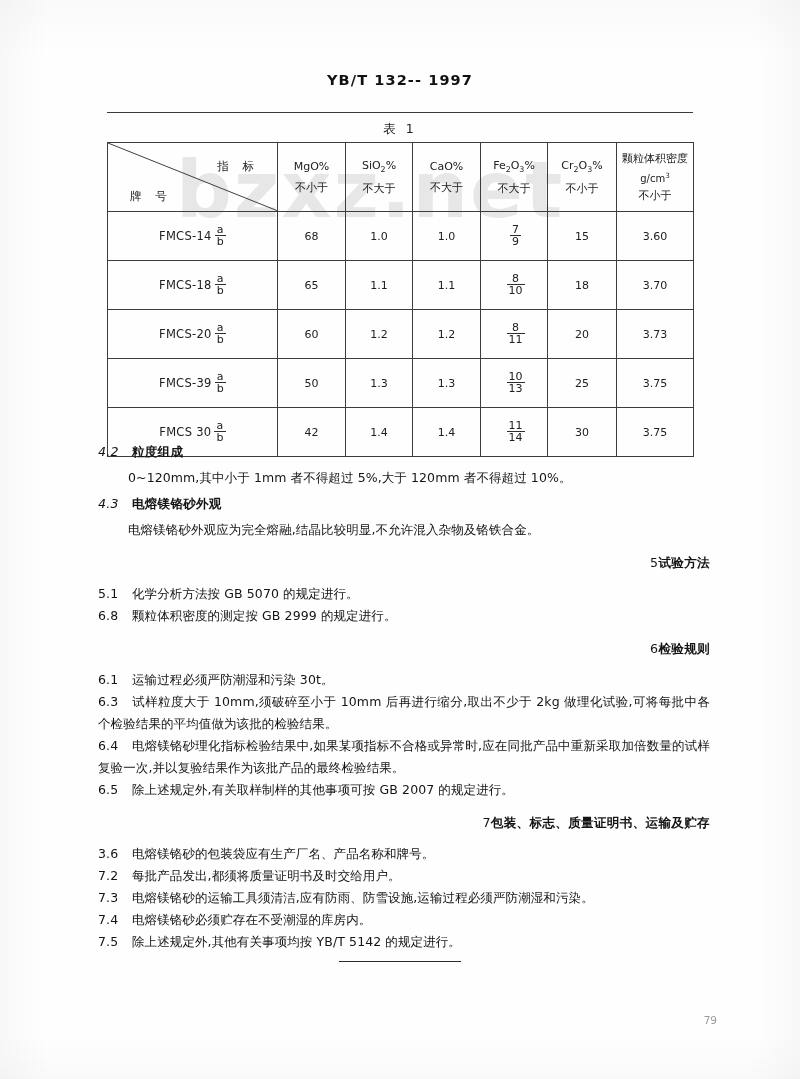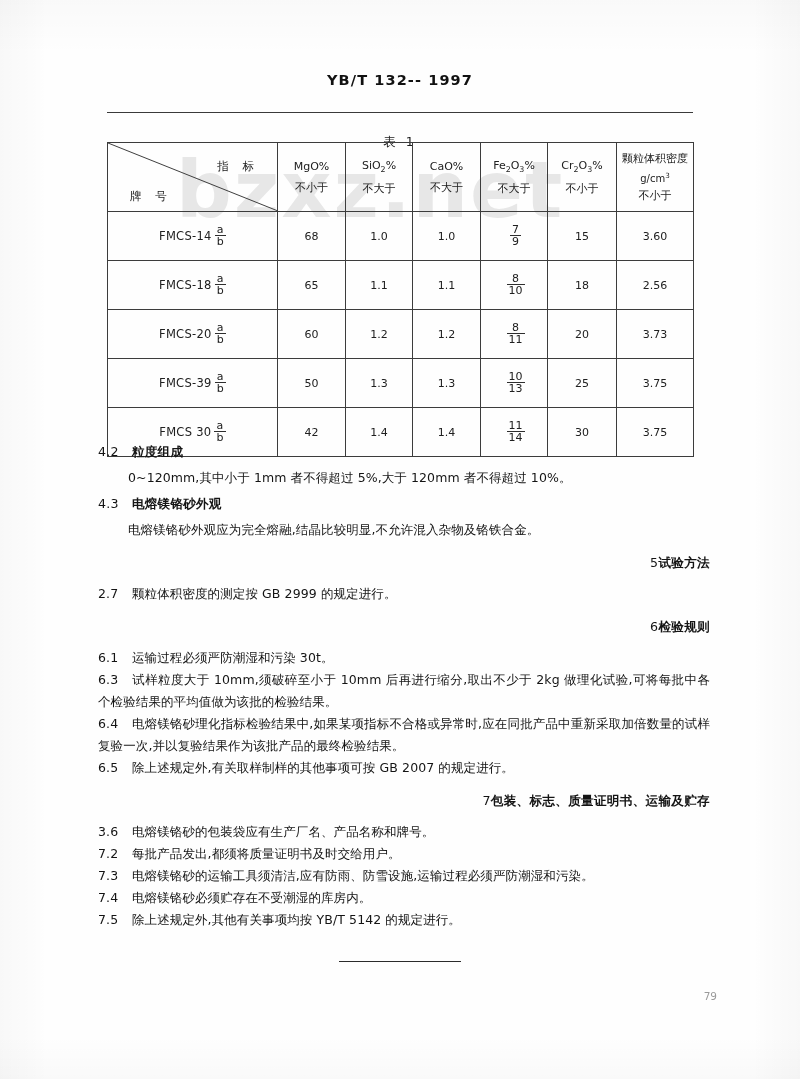--- a/index.html
+++ b/index.html
@@ -71,21 +71,21 @@
     top: 112px;
     height: 1px;
     background: #3a3a3a;
   }
 
   
   #table-caption {
     position: absolute;
     left: 0;
     right: 0;
-    top: 134px;
+    top: 121px;
     text-align: center;
     font-size: 12.5px;
     letter-spacing: 3px;
     color: #1b1b1b;
   }
 
   
   #spec-table {
     position: absolute;
     left: 107px;
@@ -200,20 +200,21 @@
     margin: 0;
     line-height: 22px;
     font-size: 12.6px;
     font-weight: 700;
     letter-spacing: 0.2px;
   }
   .sub-head .num {
     display: inline-block;
     min-width: 34px;
     font-weight: 400;
+    font-style: italic;
   }
   .para {
     margin: 4px;
     line-height: 22px;
     font-size: 12.5px;
     letter-spacing: 0.1px;
     text-align: justify;
   }
   .para.indent { text-indent: 26px; }
   .clause {
@@ -238,21 +239,21 @@
     position: absolute;
     left: 339px;
     top: 961px;
     width: 122px;
     height: 1px;
     background: #2b2b2b;
   }
   #page-number {
     position: absolute;
     right: 83px;
-    top: 990px;
+    top: 1014px;
     font-size: 10.5px;
     color: #9a9a9a;
   }
 </style>
 </head>
 <body>
 
 <div id="page">
 
   <div id="paper-tone"></div>
@@ -326,21 +327,21 @@
           <td class="databody">15</td>
           <td class="databody">3.60</td>
         </tr>
         <tr class="databody">
           <td class="databody grade"><span class="gname">FMCS-18</span><span class="frac big"><span class="num">a</span><span class="den">b</span></span></td>
           <td class="databody">65</td>
           <td class="databody">1.1</td>
           <td class="databody">1.1</td>
           <td class="databody"><span class="frac big"><span class="num">8</span><span class="den">10</span></span></td>
           <td class="databody">18</td>
-          <td class="databody">2.56</td>
+          <td class="databody">3.70</td>
         </tr>
         <tr class="databody">
           <td class="databody grade"><span class="gname">FMCS-20</span><span class="frac big"><span class="num">a</span><span class="den">b</span></span></td>
           <td class="databody">60</td>
           <td class="databody">1.2</td>
           <td class="databody">1.2</td>
           <td class="databody"><span class="frac big"><span class="num">8</span><span class="den">11</span></span></td>
           <td class="databody">20</td>
           <td class="databody">3.73</td>
         </tr>
@@ -377,21 +378,22 @@
     </p>
     <p class="para indent">电熔镁铬砂外观应为完全熔融,结晶比较明显,不允许混入杂物及铬铁合金。</p>
 
     <div class="spacer-sm"></div>
 
     <p class="clause-head">
       <span class="num">5</span><span>试验方法</span>
     </p>
     <div class="spacer-sm"></div>
     <div id="list-s5">
-        <p class="clause"><span class="num">2.7</span><span class="hang">颗粒体积密度的测定按 GB 2999 的规定进行。</span></p>
+        <p class="clause"><span class="num">5.1</span><span class="hang">化学分析方法按 GB 5070 的规定进行。</span></p>
+        <p class="clause"><span class="num">6.8</span><span class="hang">颗粒体积密度的测定按 GB 2999 的规定进行。</span></p>
       </div>
 
     <div class="spacer-md"></div>
 
     <p class="clause-head">
       <span class="num">6</span><span>检验规则</span>
     </p>
     <div class="spacer-sm"></div>
     <div id="list-s6">
         <p class="clause"><span class="num">6.1</span><span class="hang">运输过程必须严防潮湿和污染 30t。</span></p>

